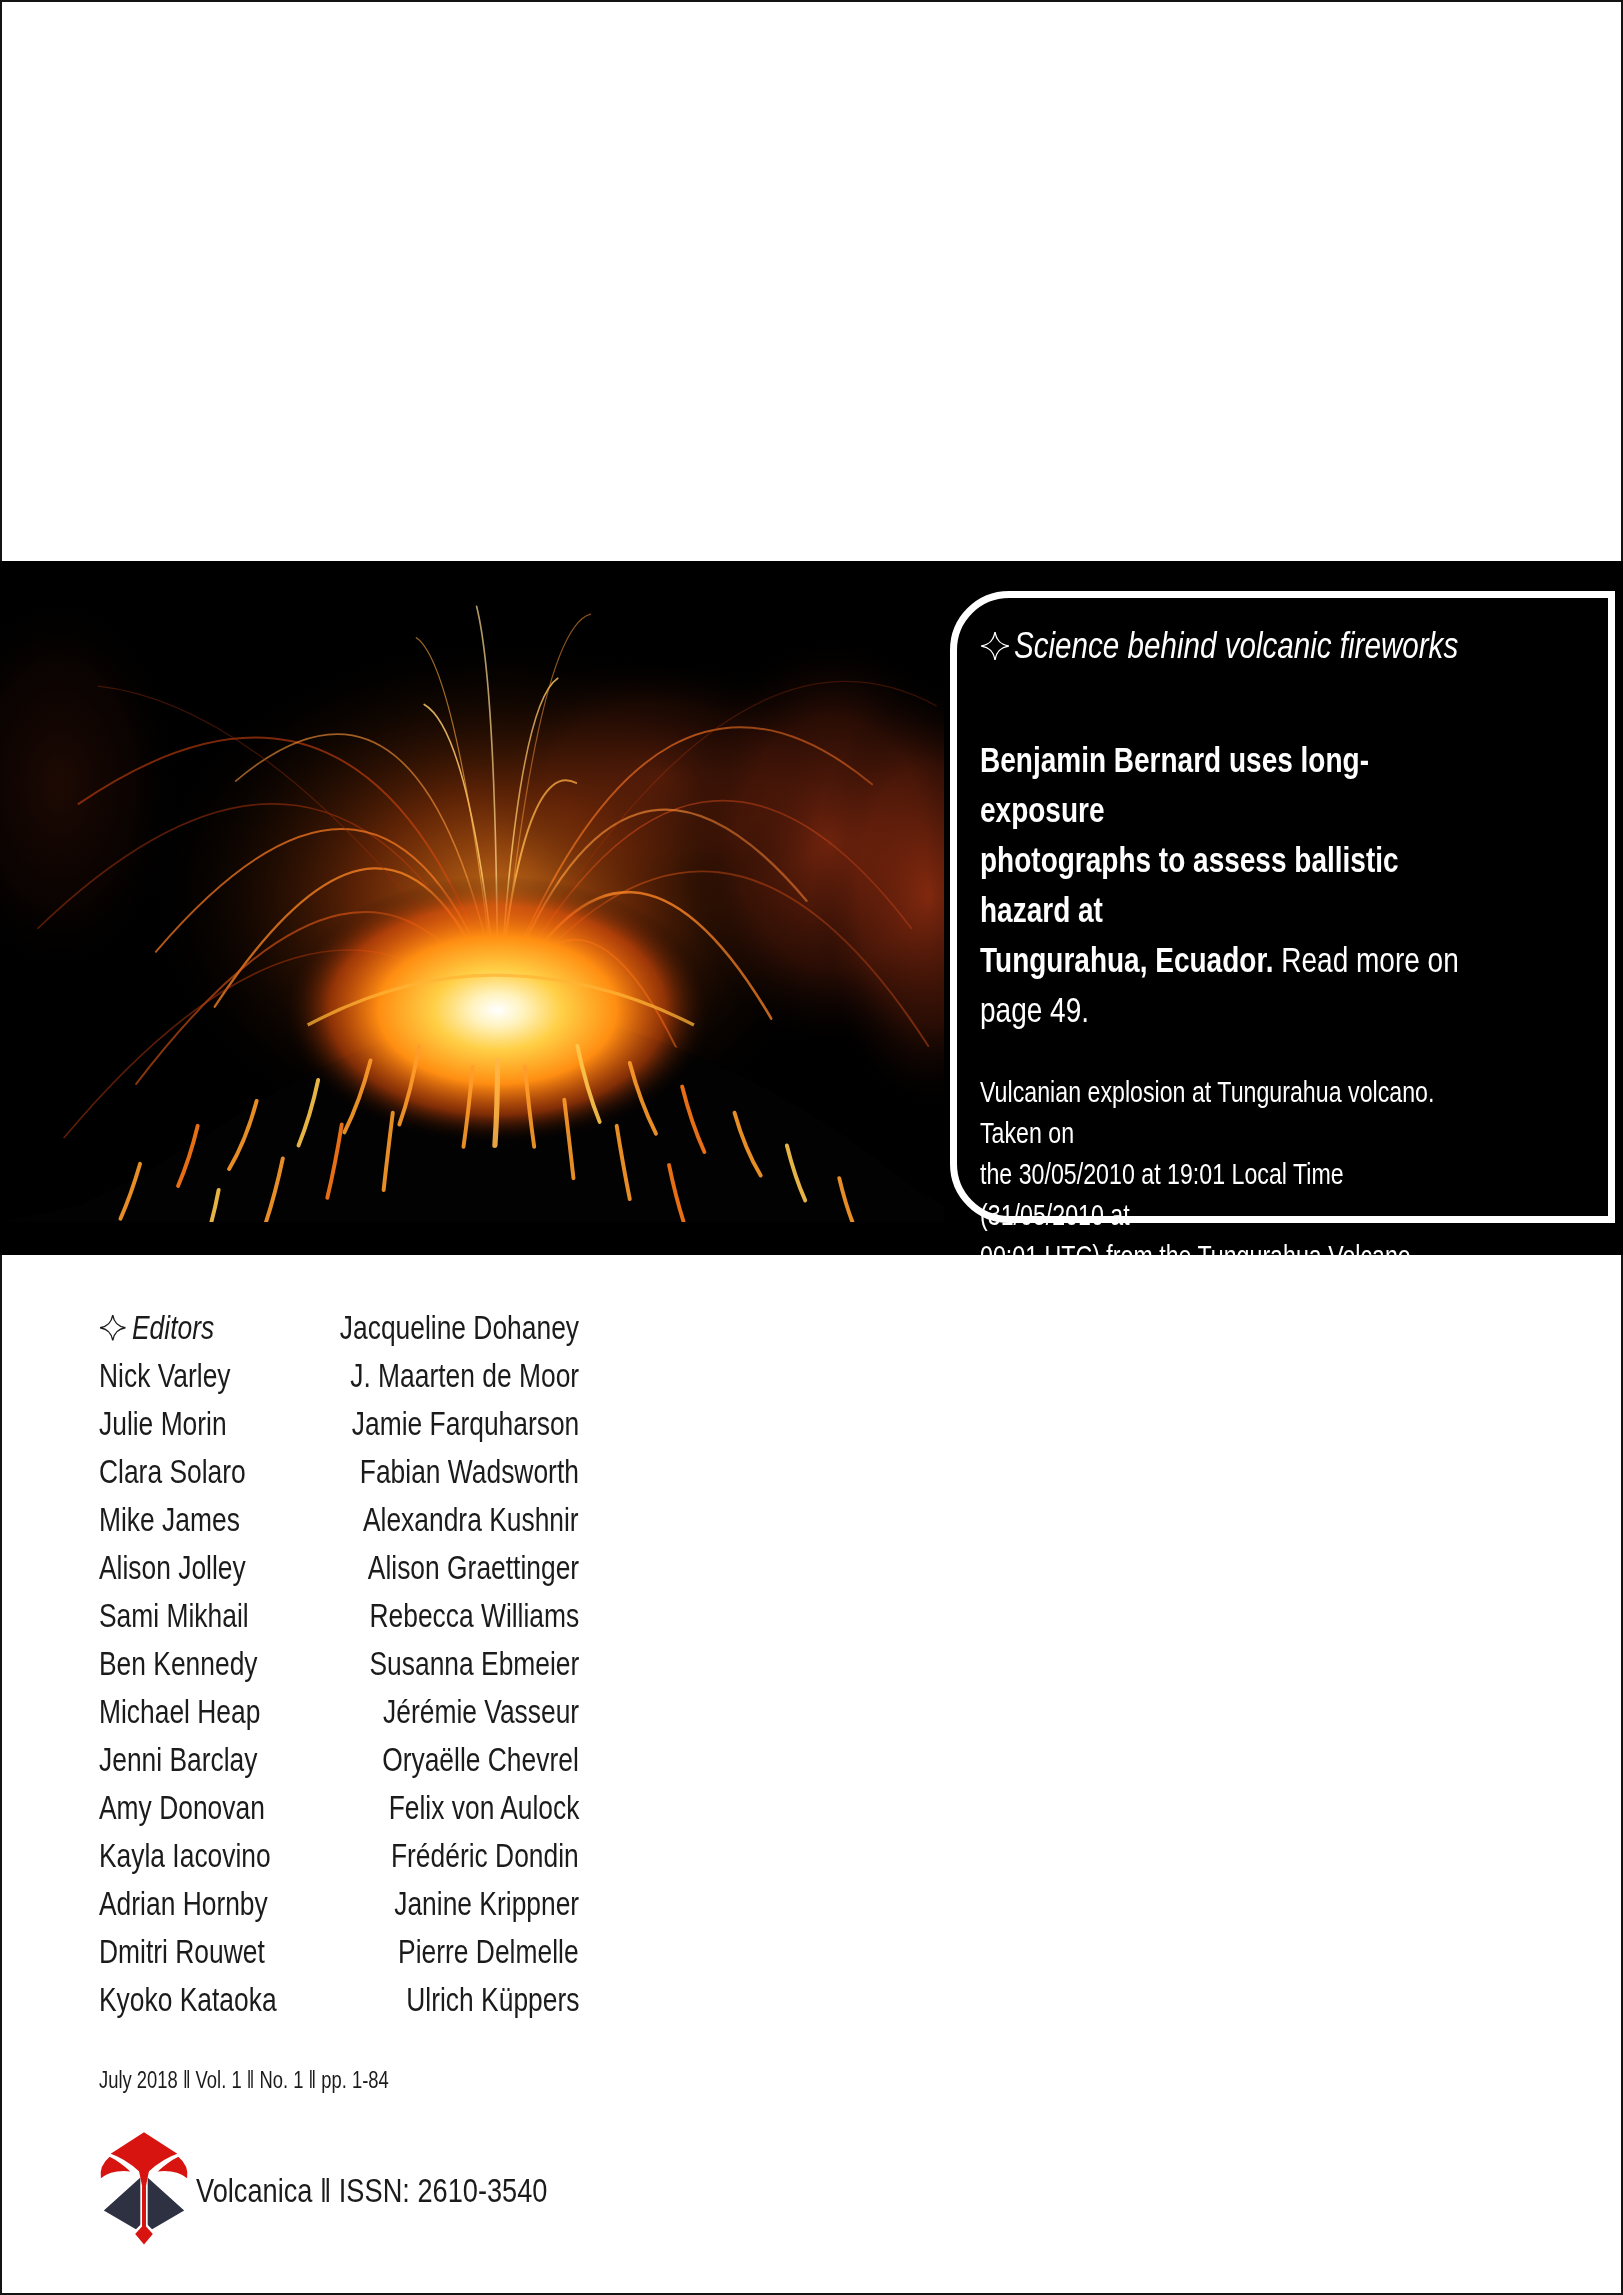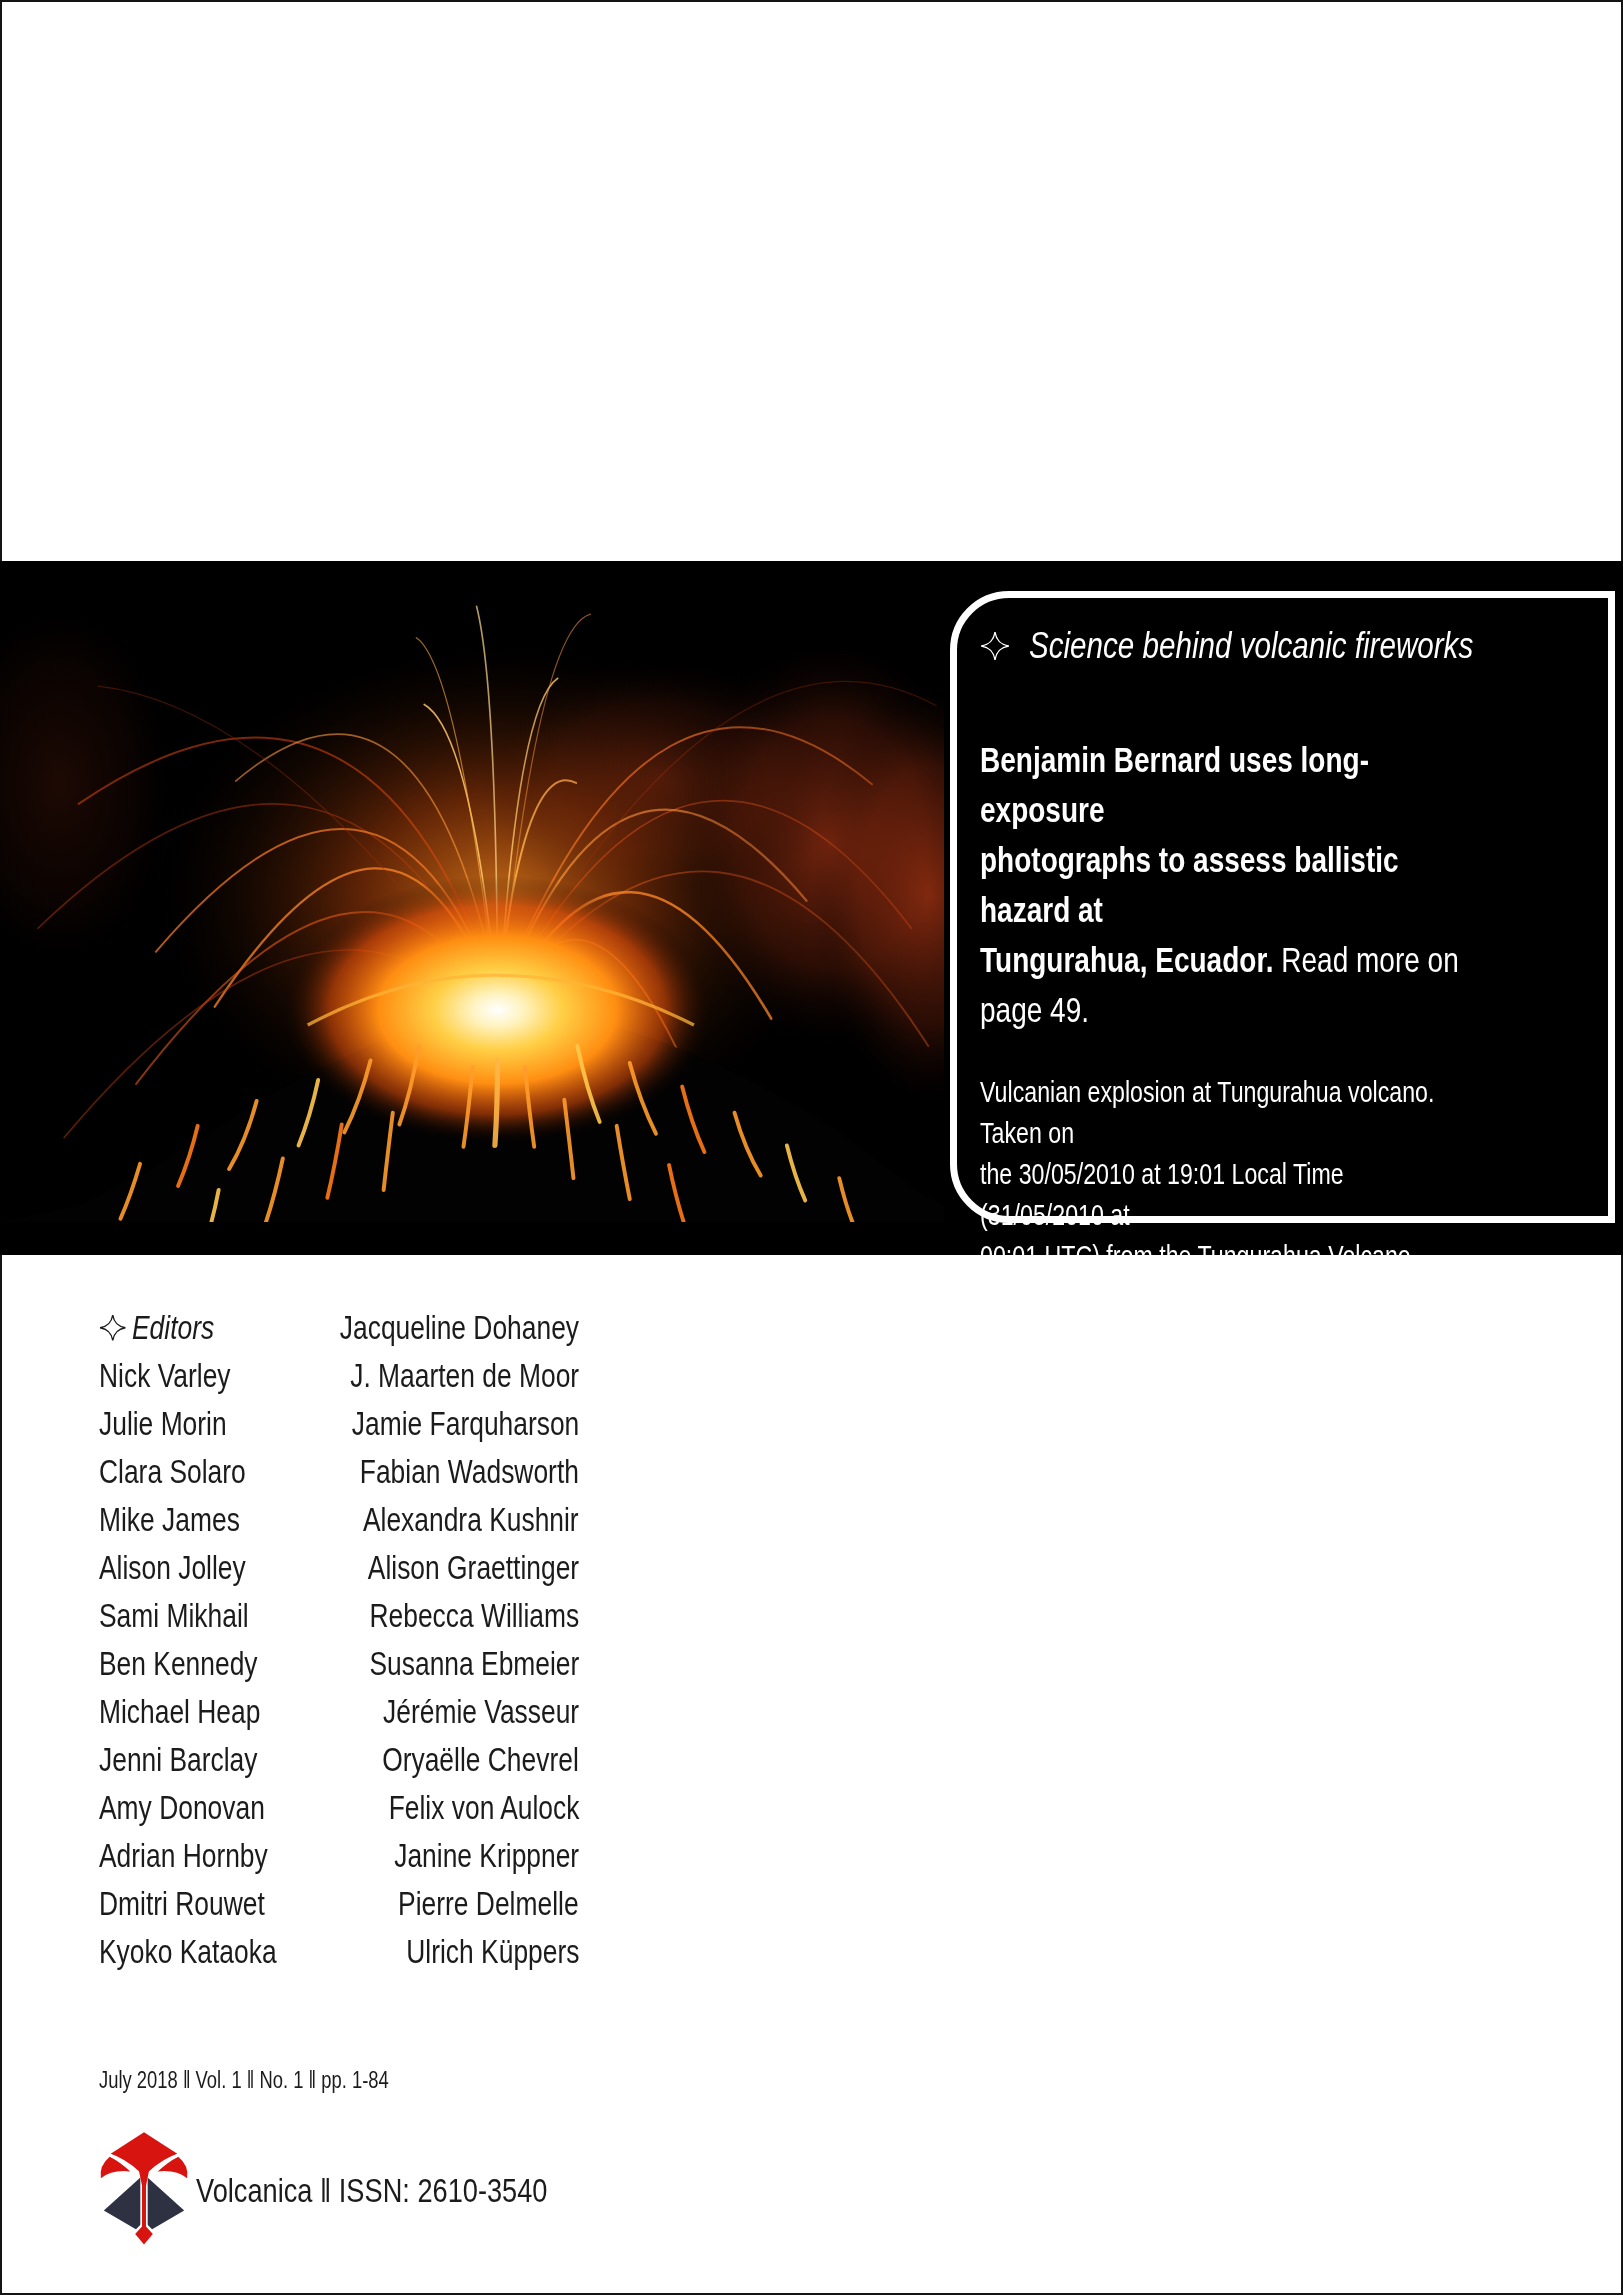--- a/index.html
+++ b/index.html
@@ -18,21 +18,21 @@
   .photo svg { position:absolute; left:0; top:0; width:100%; height:100%; display:block; }
   
   .infobox {
     position:absolute; top:591px; left:950px; width:665px; height:632px;
     box-sizing:border-box; background:var(--panel-bg,#000);
     border:7.9px solid var(--panel-border,#fff);
     border-radius:59px 0 0 59px;
     padding:19.6px 19.6px 0 23px;
     color:var(--panel-text,#fff);
   }
-  .title-row { display:flex; align-items:center; gap:19px; height:50px; margin-top:3.9px; }
+  .title-row { display:flex; align-items:center; gap:4px; height:50px; margin-top:3.9px; }
   .title-text { font-size:37px; font-style:italic; white-space:nowrap; }
   .cx  { display:inline-block; transform:scaleX(0.80); transform-origin:left top; }
   .cxr { display:inline-block; transform:scaleX(0.80); transform-origin:right top; }
   .lede { margin-top:64px; font-size:35px; line-height:50px; }
   .lede .cx { white-space:pre-line; }
   .lede b { font-weight:bold; }
   .caption { margin-top:37px; font-size:29px; line-height:41px; }
   .caption .cx { white-space:pre-line; }
   
   .editors { position:absolute; left:99px; top:1304px; width:480px; font-size:33px; }
@@ -212,20 +212,24 @@
         </div>
         <div class="erow">
           <span class="l"><span class="cx">Jenni Barclay</span></span>
           <span class="r"><span class="cxr">Oryaëlle Chevrel</span></span>
         </div>
         <div class="erow">
           <span class="l"><span class="cx">Amy Donovan</span></span>
           <span class="r"><span class="cxr">Felix von Aulock</span></span>
         </div>
         <div class="erow">
+          <span class="l"><span class="cx">Kayla Iacovino</span></span>
+          <span class="r"><span class="cxr">Frédéric Dondin</span></span>
+        </div>
+        <div class="erow">
           <span class="l"><span class="cx">Adrian Hornby</span></span>
           <span class="r"><span class="cxr">Janine Krippner</span></span>
         </div>
         <div class="erow">
           <span class="l"><span class="cx">Dmitri Rouwet</span></span>
           <span class="r"><span class="cxr">Pierre Delmelle</span></span>
         </div>
         <div class="erow">
           <span class="l"><span class="cx">Kyoko Kataoka</span></span>
           <span class="r"><span class="cxr">Ulrich Küppers</span></span>

